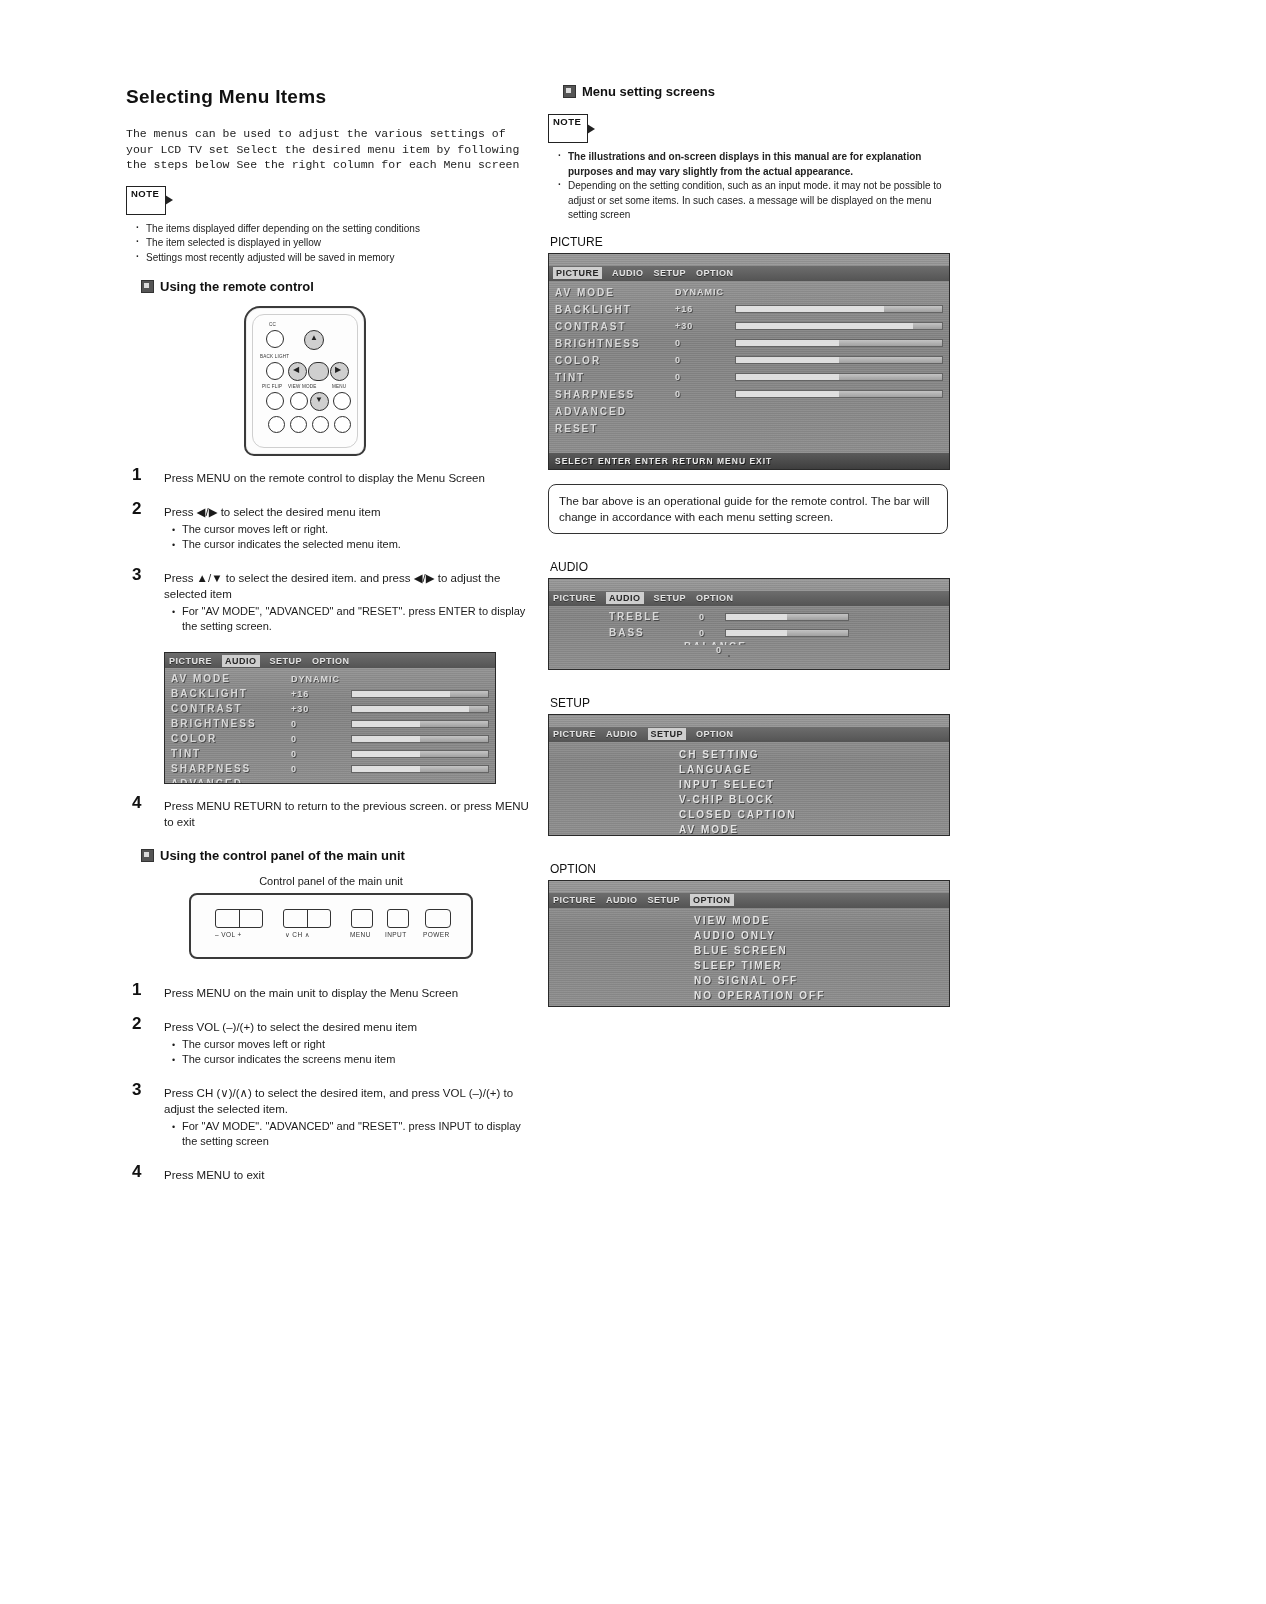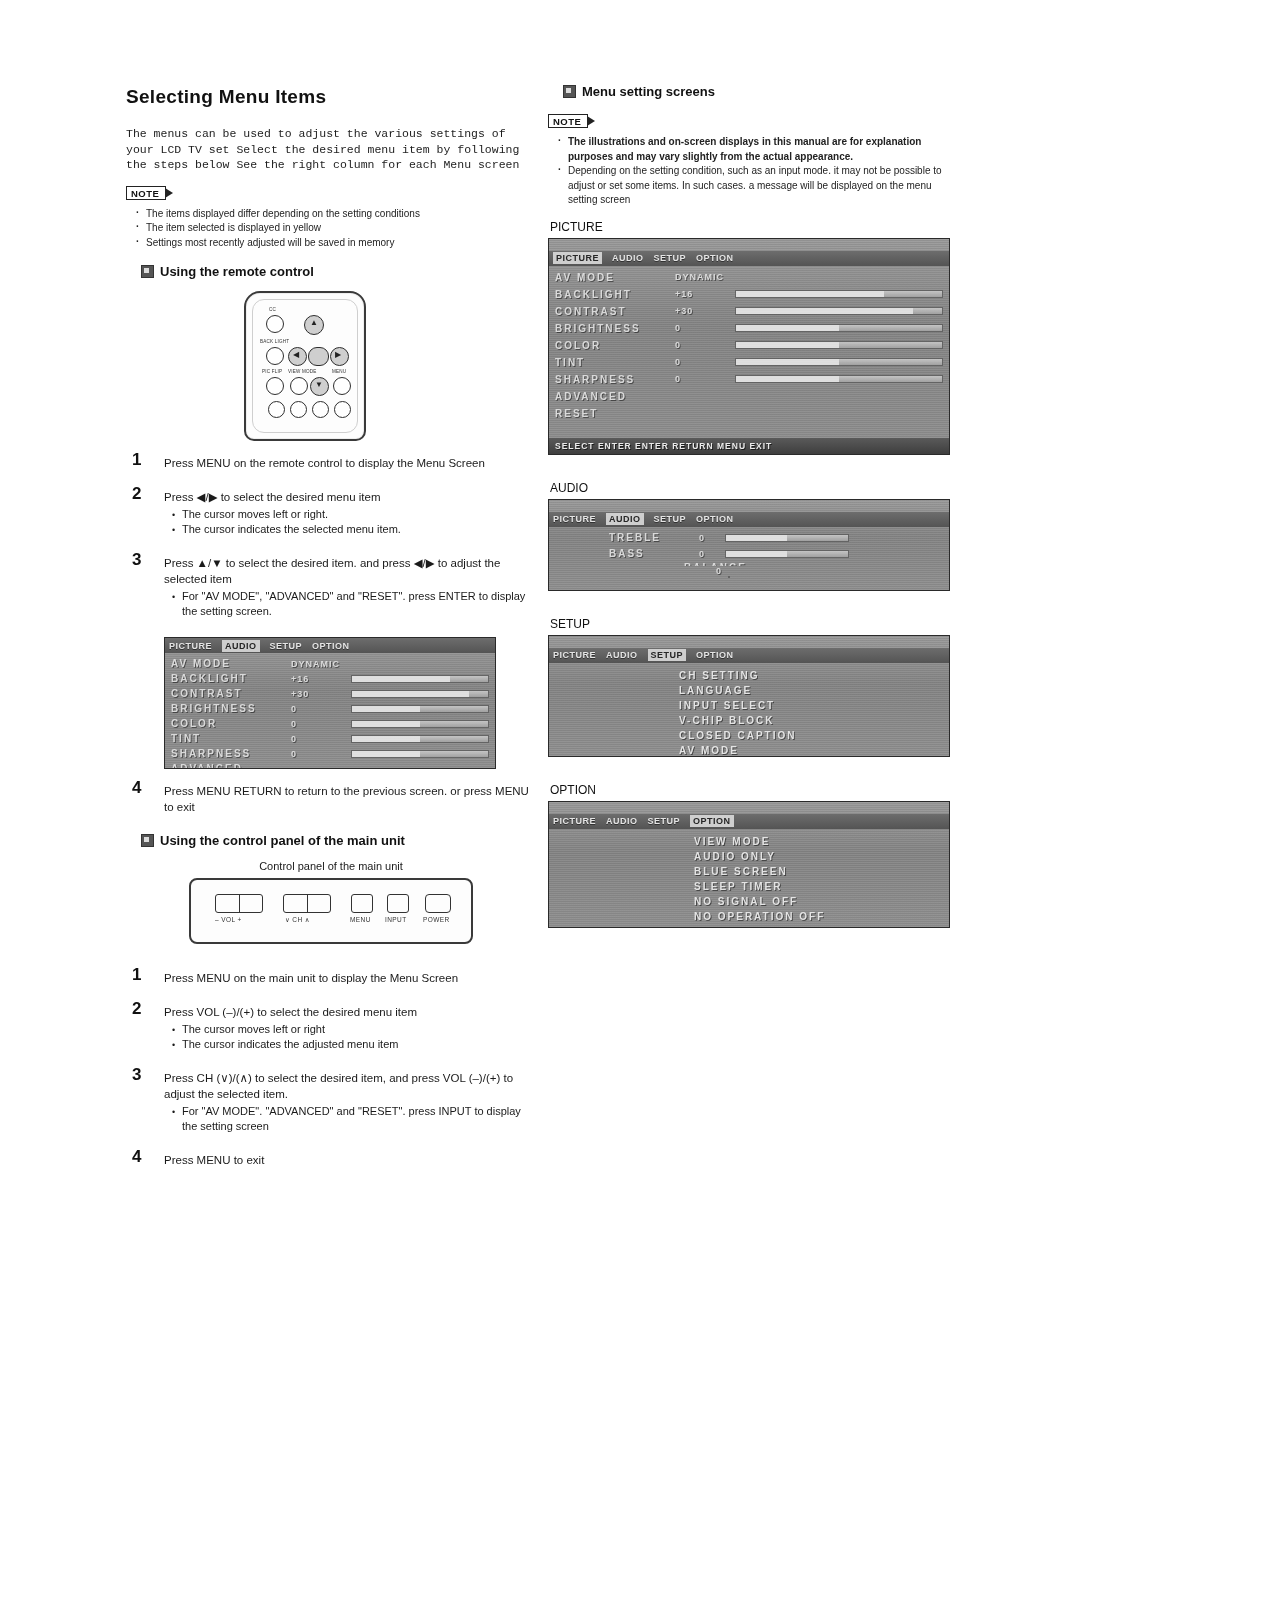--- a/index.html
+++ b/index.html
@@ -45,21 +45,21 @@
     margin: 0 0 10px 0;
     color: #1d1d1d;
     font-family: Liberation Mono, monospace;
   }
   .note-tag {
     display: inline-block;
     border: 1px solid #222;
     font-size: 9.5px;
     font-weight: bold;
     letter-spacing: 0.5px;
-    padding: 1px 6px 0 4px;
+    padding: 1px 6px 15px 4px;
     position: relative;
     margin-bottom: 5px;
     color: #111;
   }
   .note-tag:after {
     content: "";
     position: absolute;
     right: -8px; top: 50%;
     transform: translateY(-50%);
     border-left: 8px solid #222;
@@ -555,21 +555,21 @@
     <div class="step">
       <span class="num">1</span>
       <span class="stxt">Press MENU on the main unit to display the Menu Screen</span>
     </div>
 
     <div class="step">
       <span class="num">2</span>
       <span class="stxt">Press VOL (–)/(+) to select the desired menu item</span>
       <ul>
         <li>The cursor moves left or right</li>
-        <li>The cursor indicates the adjusted menu item</li>
+        <li>The cursor indicates the screens menu item</li>
       </ul>
     </div>
 
     <div class="step">
       <span class="num">3</span>
       <span class="stxt">Press CH (∨)/(∧) to select the desired item, and press VOL (–)/(+) to adjust the selected item.</span>
       <ul>
         <li>For "AV MODE". "ADVANCED" and "RESET". press INPUT to display the setting screen</li>
       </ul>
     </div>
@@ -654,20 +654,24 @@
         <div class="osd-row" style="height:17px;">
           <span class="nm">ADVANCED</span>
         </div>
         <div class="osd-row" style="height:17px;align-items:center;">
           <span class="nm">RESET</span>
         </div>
       </div>
       <div class="osd-guide">SELECT    ENTER    ENTER    RETURN    MENU    EXIT</div>
     </div>
 
+    <div class="callout" style="margin-top:14px;width:378px;">
+      <span class="tail"></span>
+      <span>The bar above is an operational guide for the remote control. The bar will change in accordance with each menu setting screen.</span>
+    </div>
 
     
     <div class="osd-label" style="margin-top:26px;">AUDIO</div>
     <div class="osd" style="width:400px;height:90px;">
       <div class="noise"></div>
       <div class="osd-tabs" style="top:12px;">
         <span>PICTURE</span>
         <span class="sel">AUDIO</span>
         <span>SETUP</span>
         <span>OPTION</span>

